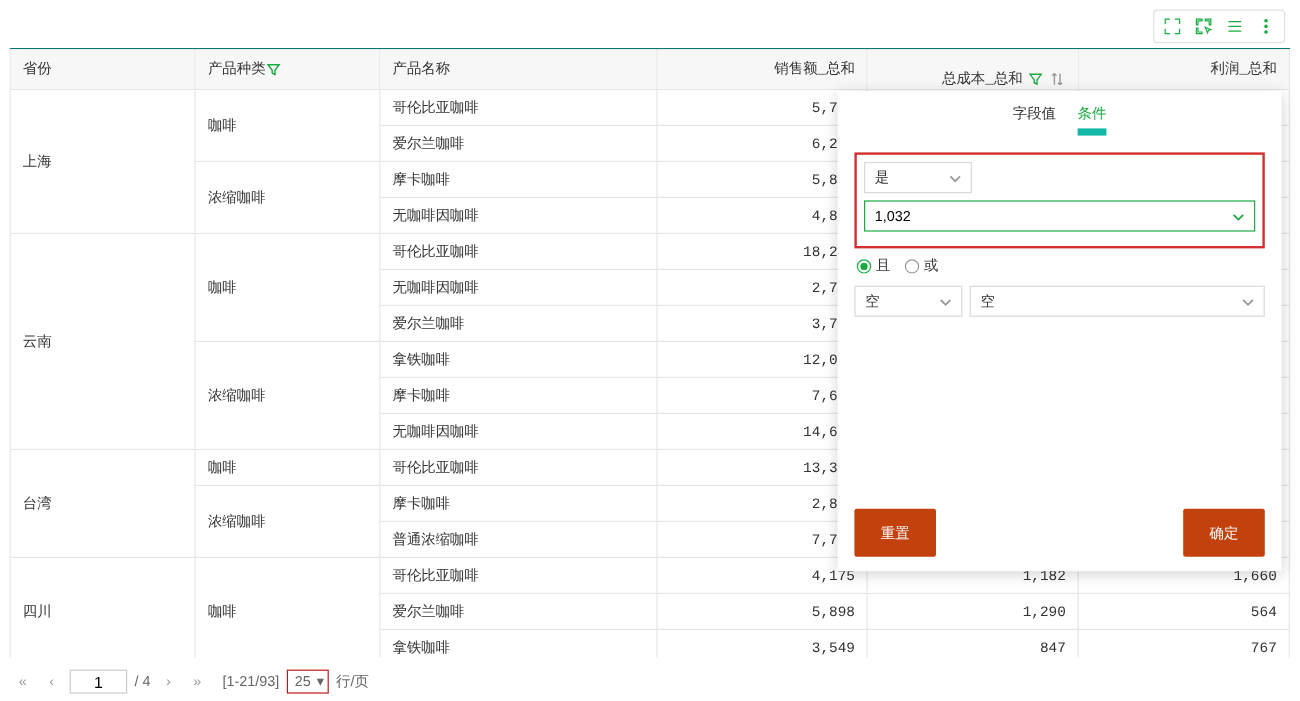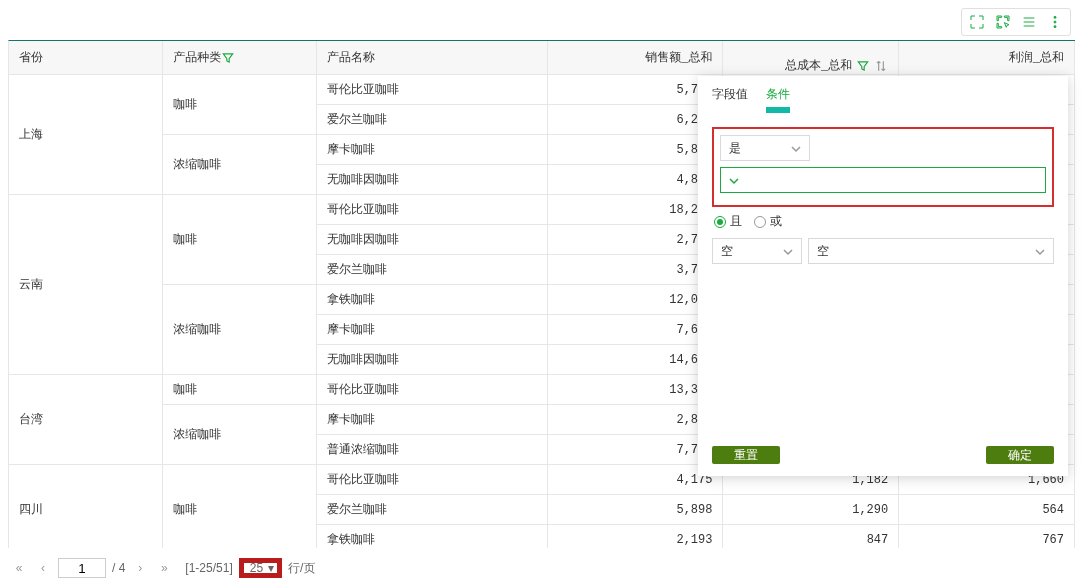--- a/index.html
+++ b/index.html
@@ -11,42 +11,42 @@
 table { border-collapse: collapse; width: 100%; }
 th, td { border-right: 1px solid #e6e6e6; border-bottom: 1px solid #e6e6e6; padding: 0 10px; height: 30px; font-size: 12px; vertical-align: middle; }
 th { background: #f7f7f7; text-align: left; font-weight: normal; position: relative; color: #333; }
 th.num, td.num { text-align: right; font-family: Liberation Mono, monospace; }
 th .hflex { display: flex; align-items: center; justify-content: flex-start; }
 .filter-icon, .sort-icon { width: 14px; height: 14px; display: inline-block; vertical-align: middle; }
 .filter-icon svg, .sort-icon svg { width: 14px; height: 14px; }
 .pager { position: absolute; bottom: 6px; left: 10px; display: flex; align-items: center; gap: 6px; color: #666; }
 .pager .pbtn { width: 18px; height: 18px; display: flex; align-items: center; justify-content: center; cursor: pointer; color: #999; }
 .pager input.pagebox { width: 48px; height: 20px; text-align: center; border: 1px solid #ccc; }
-.pager .sel { height: 20px; border: 5px solid #b91c1c; padding: 0 14px 0 6px; display: inline-flex; align-items: center; position: relative; }
+.pager .sel { height: 20px; border: 1px solid #b91c1c; padding: 0 14px 0 6px; display: inline-flex; align-items: center; position: relative; }
 .pager .sel .chev { position: absolute; right: 3px; }
 .popover { position: absolute; top: 76px; left: 698px; width: 370px; height: 400px; background: #fff; box-shadow: 0 2px 12px rgba(0,0,0,.18); z-index: 20; }
-.popover .tabs { display: flex; gap: 18px; padding: 10px 14px 6px 14px; font-size: 12px; }
+.popover .tabs { display: flex; gap: 18px; padding: 10px 14px 6px 14px; font-size: 12px; justify-content: center; }
 .popover .tab { cursor: pointer; color: #333; padding-bottom: 4px; }
 .popover .tab.active { color: #1aab40; border-bottom: 6px solid #14b8a6; }
 .popover .body { padding: 8px 14px; }
 .redbox { border: 2px solid #d32f2f; padding: 6px; margin-bottom: 6px; }
 .row { display: flex; gap: 6px; margin-bottom: 6px; }
 .sel-box { flex: 1; height: 26px; border: 1px solid #d9d9d9; display: flex; align-items: center; padding: 0 8px; justify-content: space-between; background: #fff; font-size: 12px; cursor: pointer; }
 .sel-box.green { border-color: #1aab40; }
 .sel-box input { border: none; outline: none; width: 100%; font-size: 12px; }
 .chev-down { width: 10px; height: 10px; display: inline-block; }
 .chev-down svg { width: 10px; height: 10px; stroke: #999; fill: none; stroke-width: 1.5; }
 .sel-box.green .chev-down svg { stroke: #1aab40; }
 .radios { display: flex; align-items: center; gap: 12px; margin: 6px 0 8px 2px; }
 .radio { display: inline-flex; align-items: center; gap: 4px; cursor: pointer; }
 .radio .dot { width: 12px; height: 12px; border-radius: 50%; border: 1px solid #999; display: inline-flex; align-items: center; justify-content: center; }
 .radio.on .dot { border-color: #1aab40; }
 .radio.on .dot::after { content: ""; width: 6px; height: 6px; border-radius: 50%; background: #1aab40; }
 .popover .footer { position: absolute; bottom: 12px; left: 14px; right: 14px; display: flex; justify-content: space-between; }
-.btn { min-width: 68px; height: 18px; border: none; background: #4d7c0f; color: #fff; font-size: 12px; cursor: pointer; border-radius: 2px; }
+.btn { min-width: 68px; height: 40px; border: none; background: #c2410c; color: #fff; font-size: 12px; cursor: pointer; border-radius: 2px; }
 .col0 { width: 140px; }
 .col1 { width: 140px; }
 .col2 { width: 210px; }
 .col3 { width: 160px; }
 .col4 { width: 160px; }
 .col5 { width: 160px; }
 </style>
 </head>
 <body>
 
@@ -201,21 +201,21 @@
           <td class="col5 num">1,660</td>
         </tr>
         <tr>
           <td class="col2">爱尔兰咖啡</td>
           <td class="col3 num">5,898</td>
           <td class="col4 num">1,290</td>
           <td class="col5 num">564</td>
         </tr>
         <tr>
           <td class="col2">拿铁咖啡</td>
-          <td class="col3 num">2,193</td>
+          <td class="col3 num">3,549</td>
           <td class="col4 num">847</td>
           <td class="col5 num">767</td>
         </tr>
       </tbody>
   </table>
 </div>
 
 <div class="popover">
   <div class="tabs">
     <div class="tab">字段值</div>
@@ -226,20 +226,21 @@
       <div class="row">
         <div class="sel-box" style="flex:0 0 90px">
             <span>是</span>
             <span class="chev-down"><svg viewBox="0 0 10 10">
                 <path d="M1 3l4 4 4-4"></path>
               </svg></span>
           </div>
       </div>
       <div class="row">
         <div class="sel-box green">
+            <input value="1,032" style="">
             <span class="chev-down"><svg viewBox="0 0 10 10">
                 <path d="M1 3l4 4 4-4"></path>
               </svg></span>
           </div>
       </div>
     </div>
     <div class="radios">
       <label class="radio on">
           <span class="dot"></span>
           <span>且</span>
@@ -270,19 +271,19 @@
   </div>
 </div>
 
 <div class="pager">
   <span class="pbtn">«</span>
   <span class="pbtn">‹</span>
   <input class="pagebox" value="1" style="">
   <span>/ 4</span>
   <span class="pbtn">›</span>
   <span class="pbtn">»</span>
-  <span style="margin-left:6px;">[1-25/51]</span>
+  <span style="margin-left:6px;">[1-21/93]</span>
   <span class="sel">
       <span>25</span>
       <span class="chev">▾</span>
     </span>
   <span>行/页</span>
 </div>
 
 </body></html>

